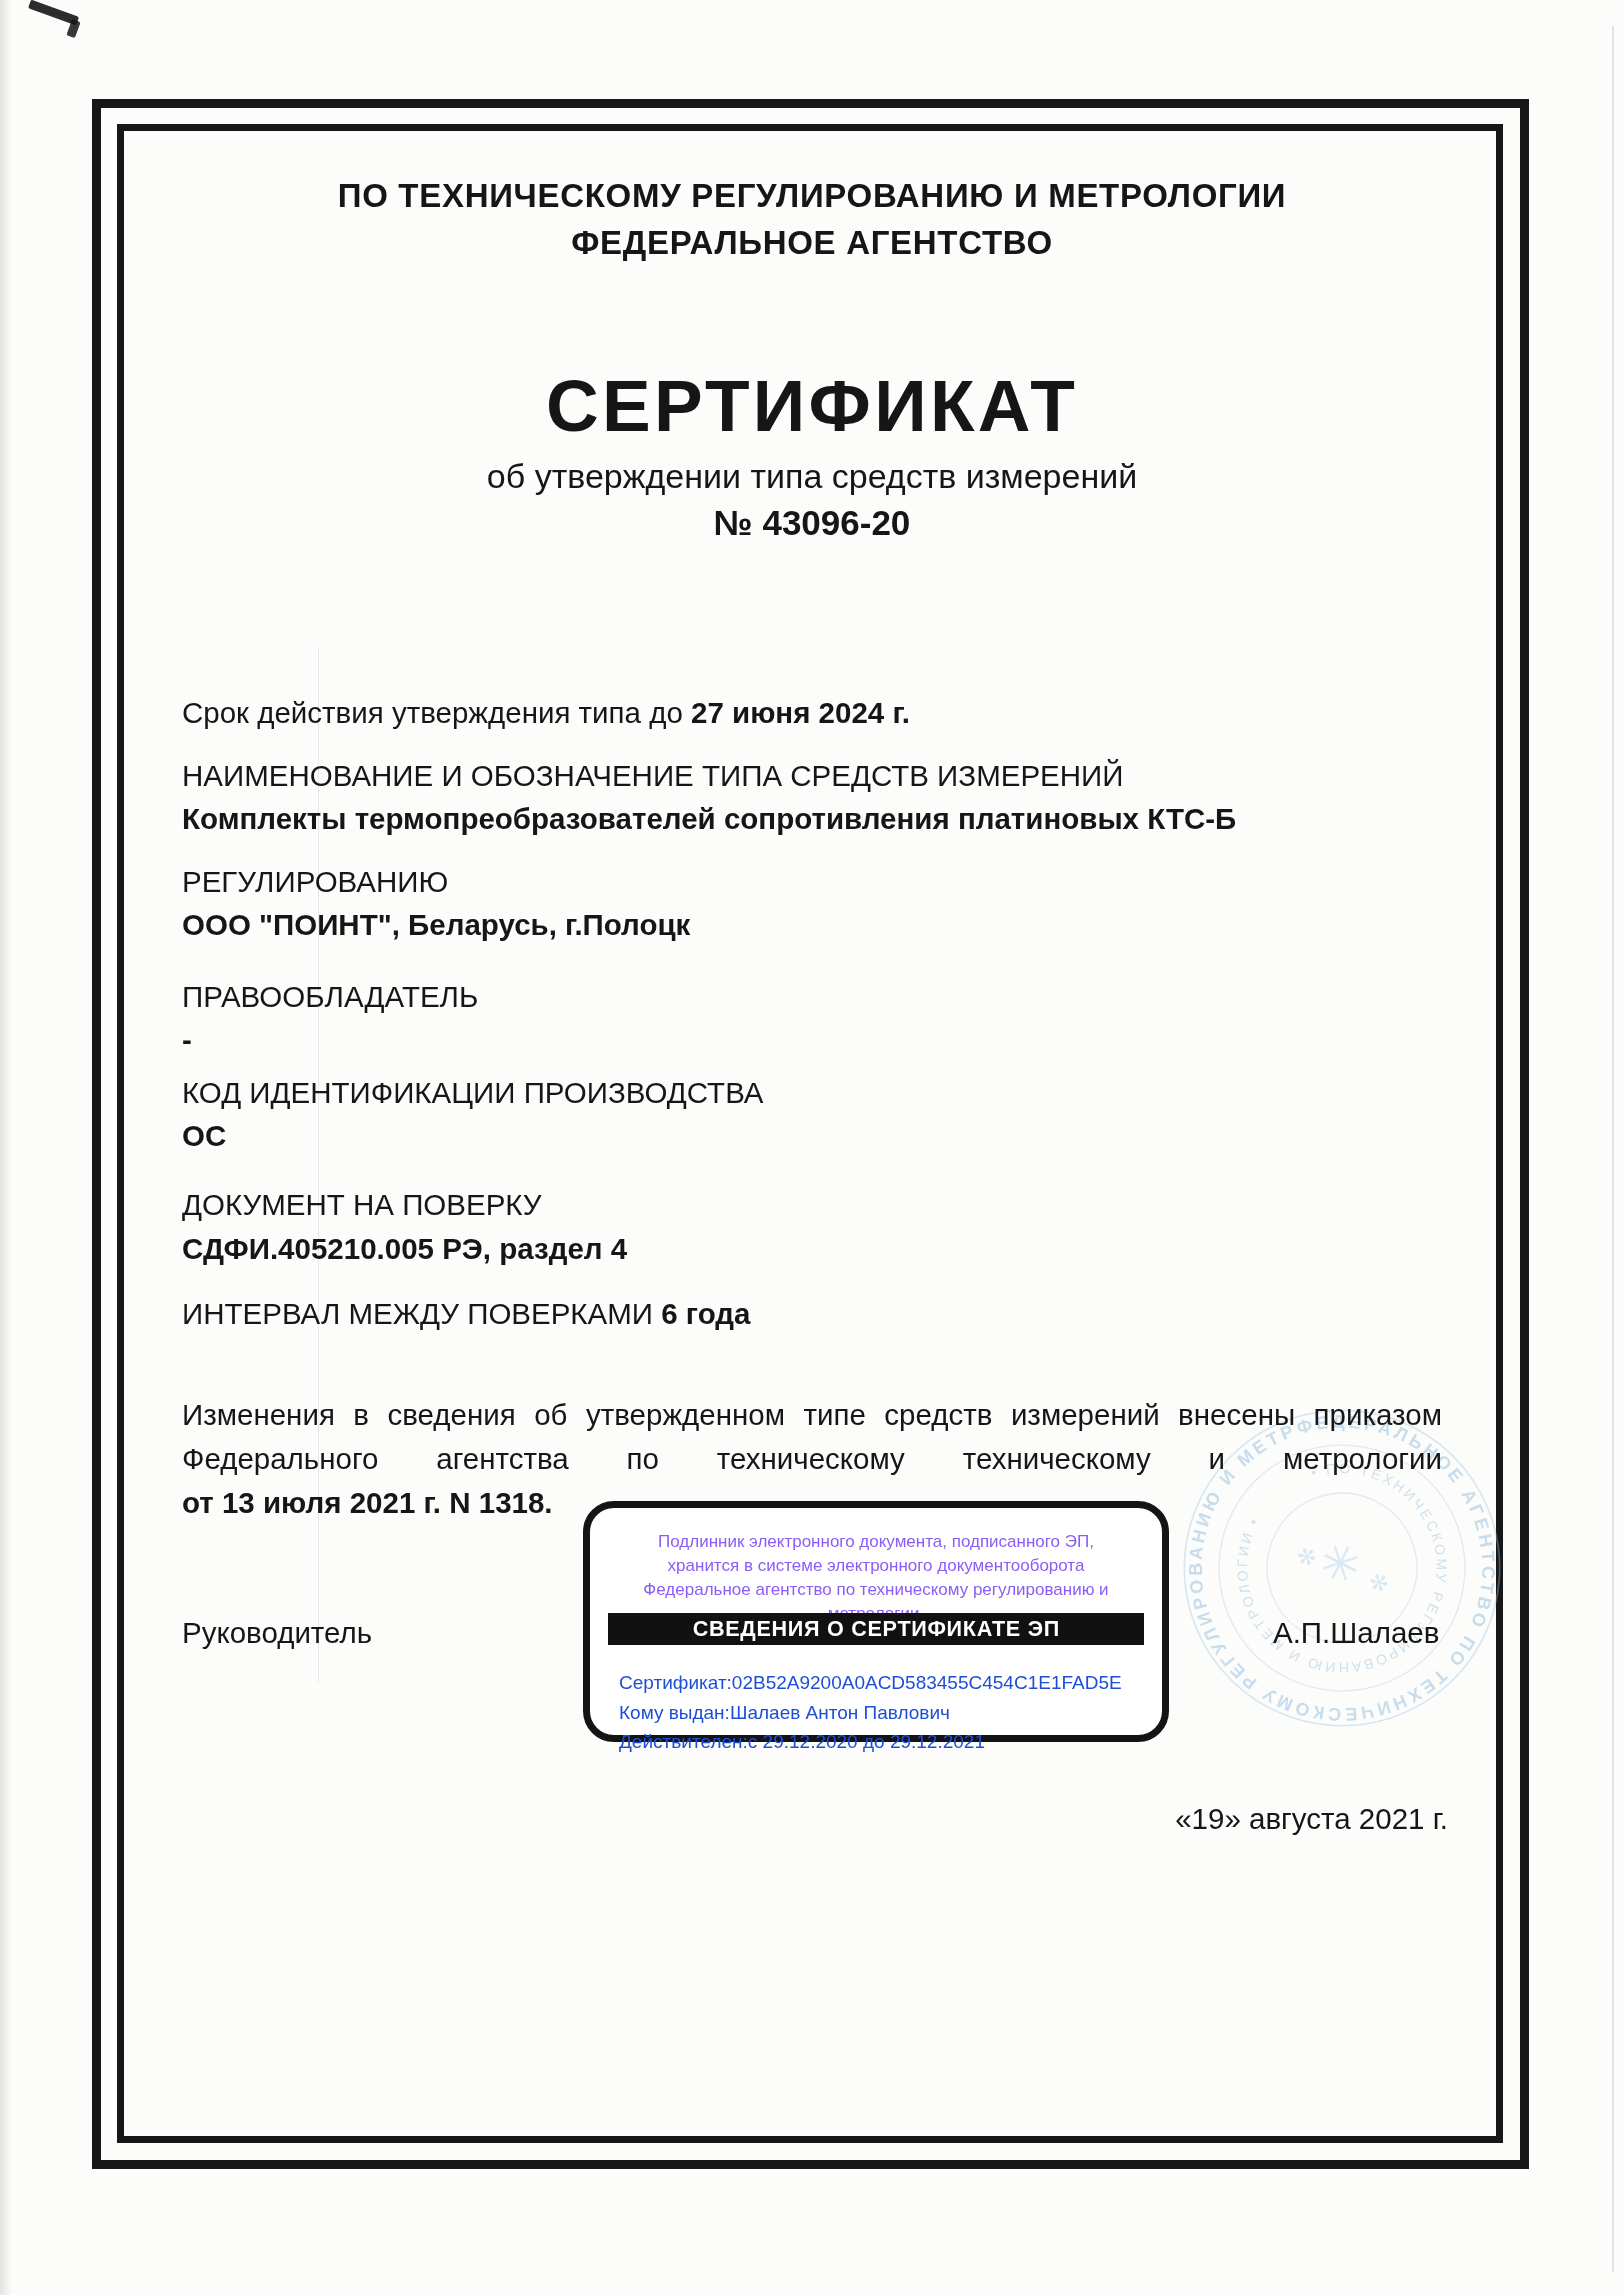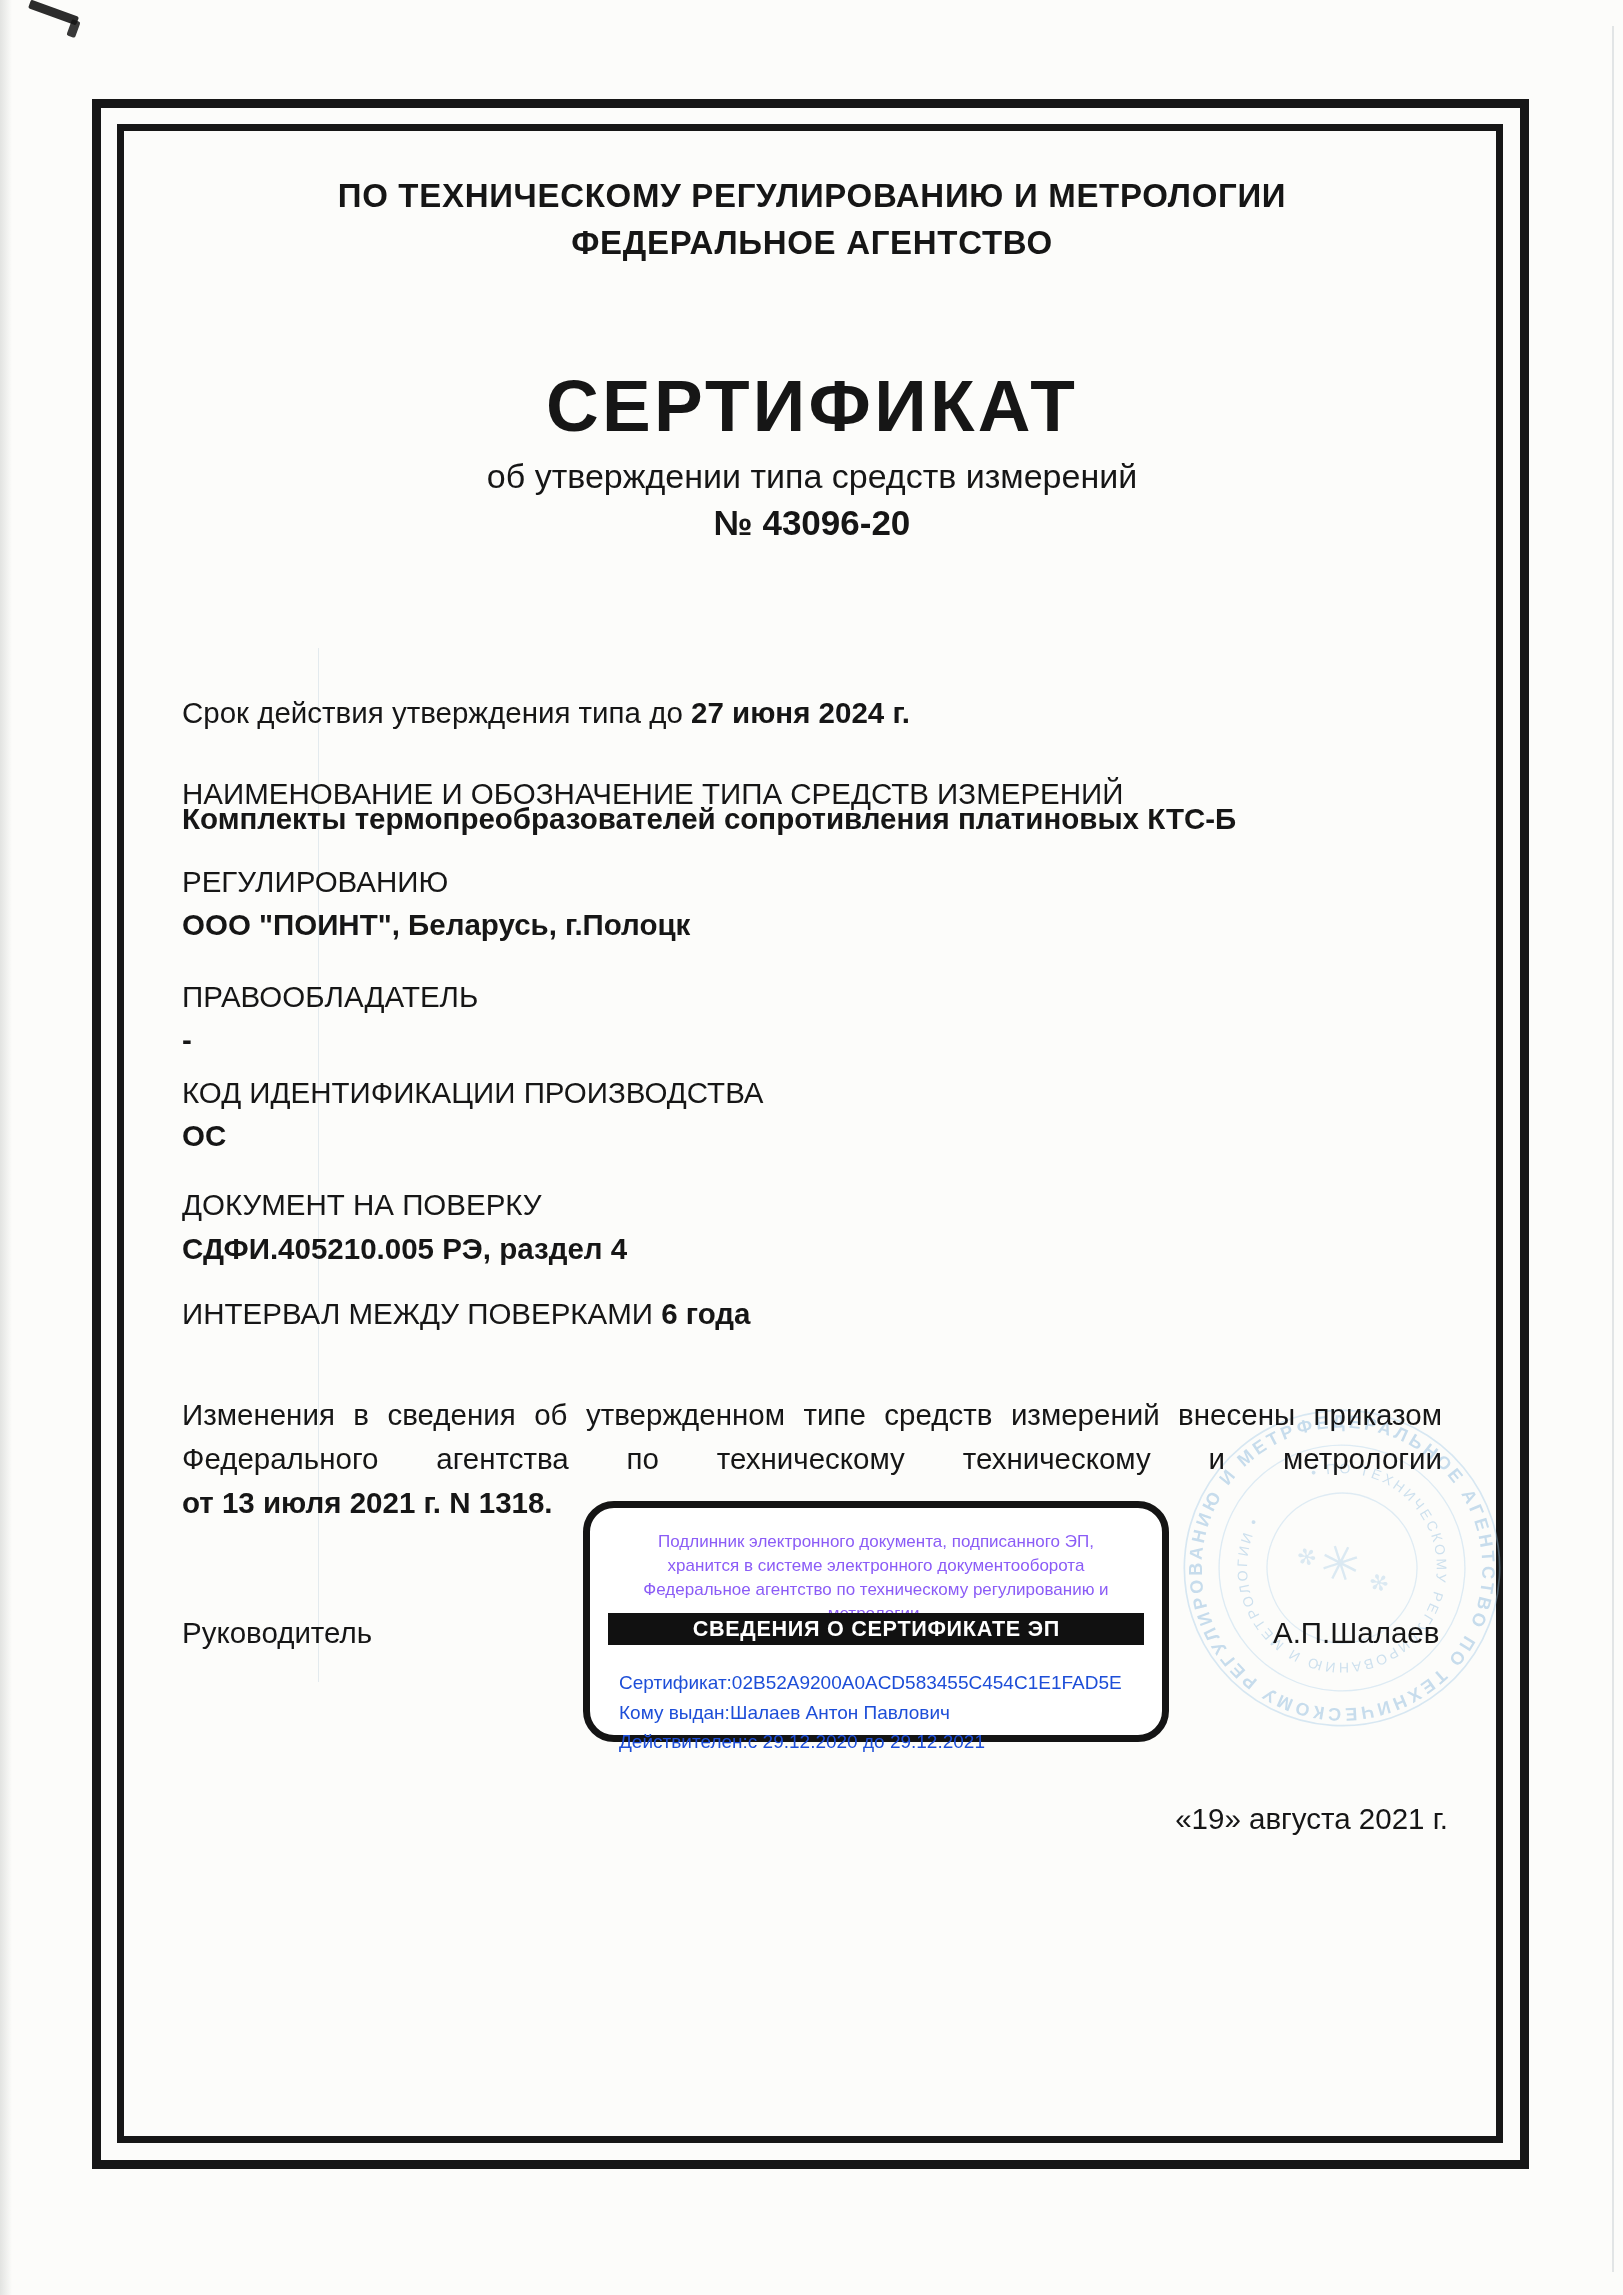--- a/index.html
+++ b/index.html
@@ -78,21 +78,21 @@
 </div>
 
 <div class="abs center-block cert-title">СЕРТИФИКАТ</div>
 <div class="abs center-block cert-subtitle">об утверждении типа средств измерений</div>
 <div class="abs center-block cert-number">№ 43096-20</div>
 
 <div class="abs body-line" style="top:694px;">
   <span class="label">Срок действия утверждения типа до </span><span class="bold">27 июня 2024 г.</span>
 </div>
 
-<div class="abs body-line label" style="top:757px;margin-top:18px;">НАИМЕНОВАНИЕ И ОБОЗНАЧЕНИЕ ТИПА СРЕДСТВ ИЗМЕРЕНИЙ</div>
+<div class="abs body-line label" style="top:757px;">НАИМЕНОВАНИЕ И ОБОЗНАЧЕНИЕ ТИПА СРЕДСТВ ИЗМЕРЕНИЙ</div>
 <div class="abs body-line value" style="top:800px;">Комплекты термопреобразователей сопротивления платиновых КТС-Б</div>
 
 <div class="abs body-line label" style="top:863px;">РЕГУЛИРОВАНИЮ</div>
 <div class="abs body-line value" style="top:906px;">ООО "ПОИНТ", Беларусь, г.Полоцк</div>
 
 <div class="abs body-line label" style="top:978px;">ПРАВООБЛАДАТЕЛЬ</div>
 <div class="abs body-line value" style="top:1021px;">-</div>
 
 <div class="abs body-line label" style="top:1074px;">КОД ИДЕНТИФИКАЦИИ ПРОИЗВОДСТВА</div>
 <div class="abs body-line value" style="top:1117px;">ОС</div>

